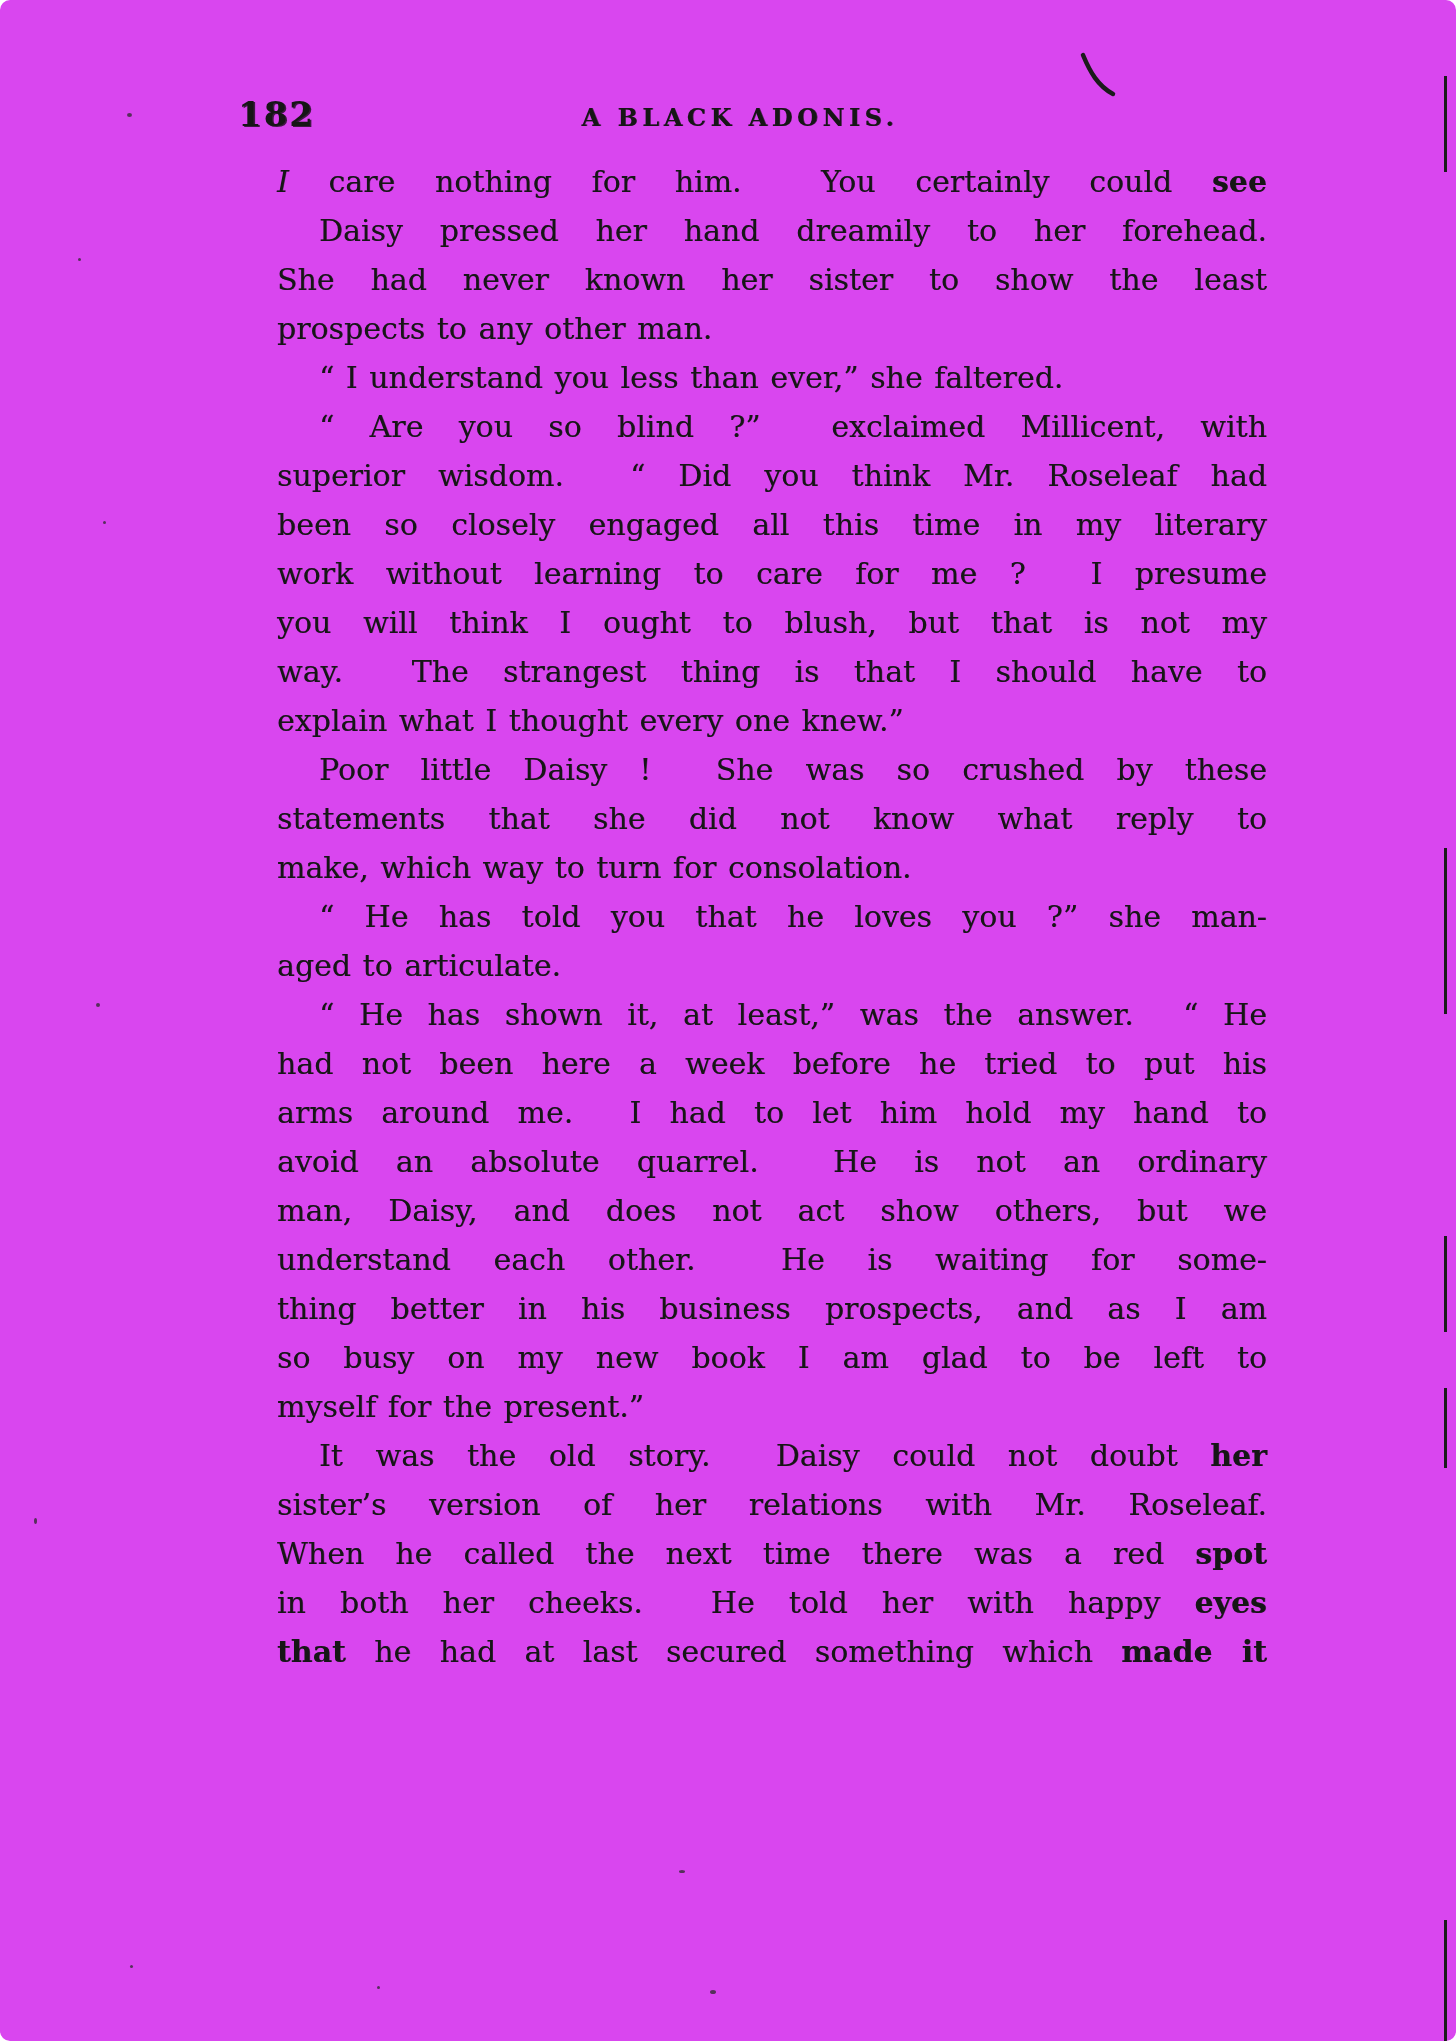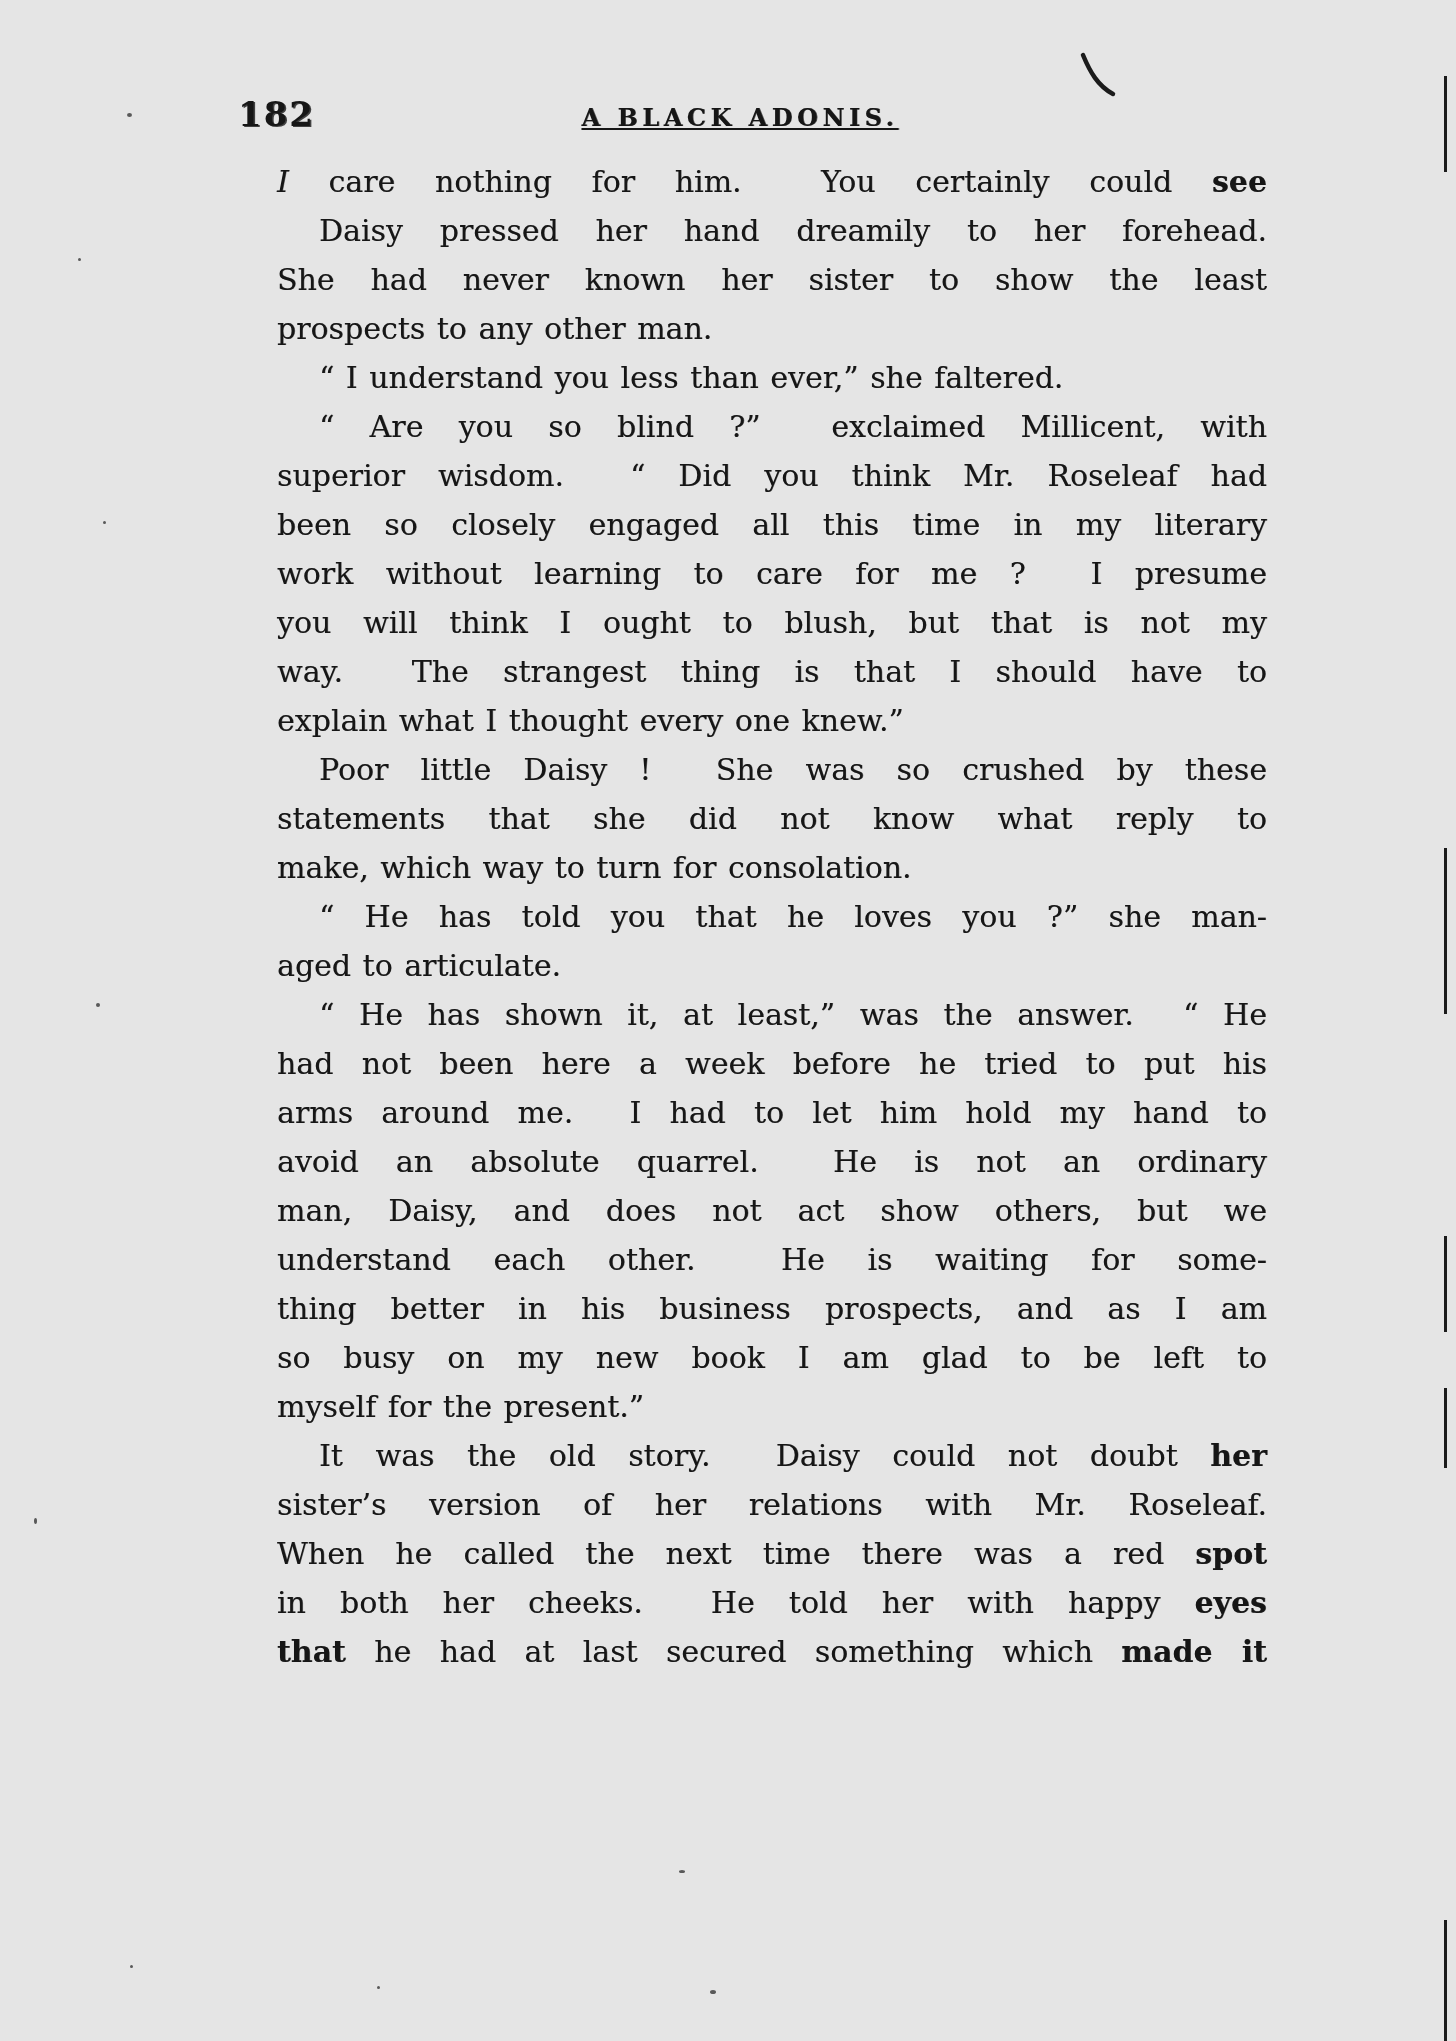--- a/index.html
+++ b/index.html
@@ -1,35 +1,35 @@
 <!DOCTYPE html>
 <html><head>
 <meta charset="utf-8">
 <style>
   html,body{margin:0;padding:0;background:#ffffff;}
   .page{
     position:relative;
     width:1456px;height:2041px;
-    background:#e5e5e5;
+    background:#d946ef;
     overflow:hidden;
     font-family:"DejaVu Serif","Liberation Serif",serif;
     color:#161616;
+    border-radius:10px;
   }
   
   .folio{
     position:absolute;left:238px;top:94px;
     font-size:34px;font-weight:bold;letter-spacing:2px;
     text-shadow:1.5px 1px 0 rgba(10,10,10,.75);
   }
   .running-title{
     position:absolute;left:245px;top:103px;width:990px;
     text-align:center;
     font-size:24px;font-weight:bold;letter-spacing:4.5px;
     text-shadow:.6px 0 0 rgba(10,10,10,.6);
-    text-decoration:underline;
   }
   
   .page-text{
     position:absolute;left:245px;top:157px;width:990px;margin-left:32px;
   }
   .line{
     height:49px;line-height:49px;
     font-size:30px;
     word-spacing:2px;
     white-space:normal;

